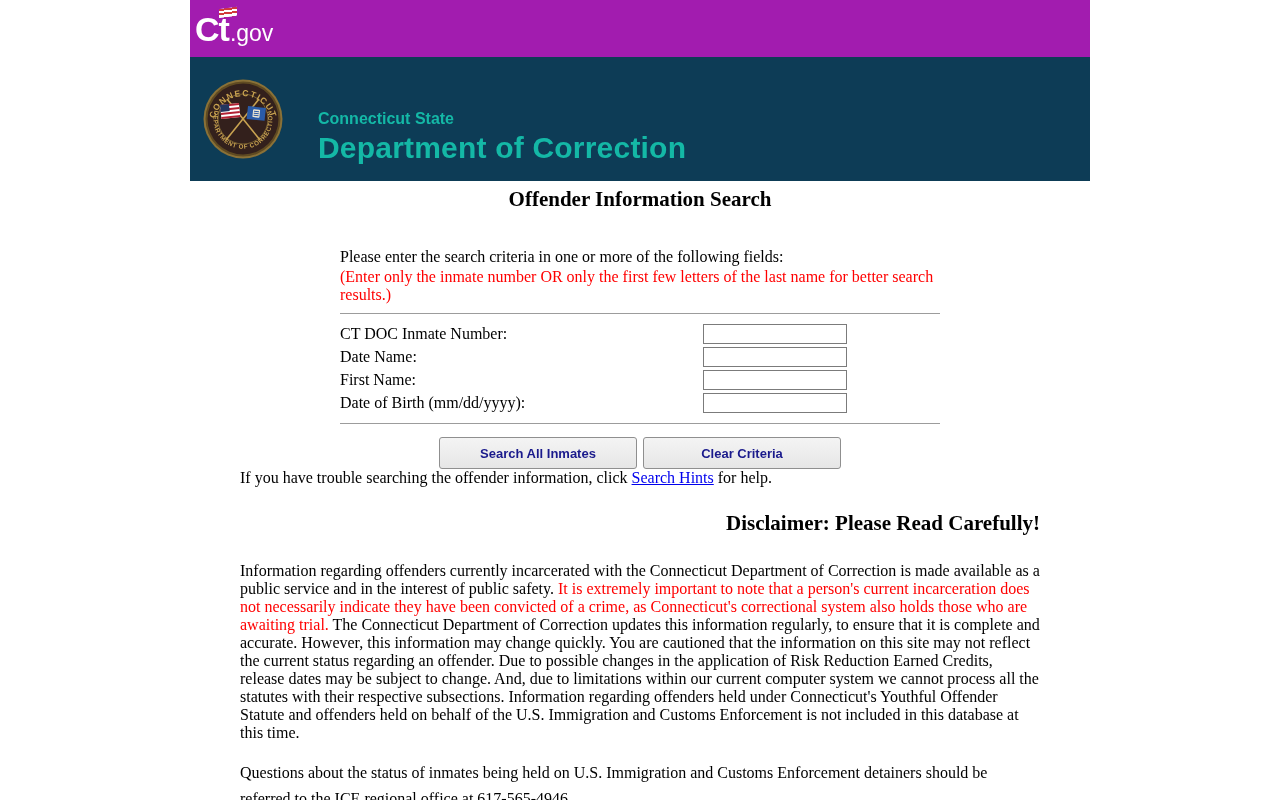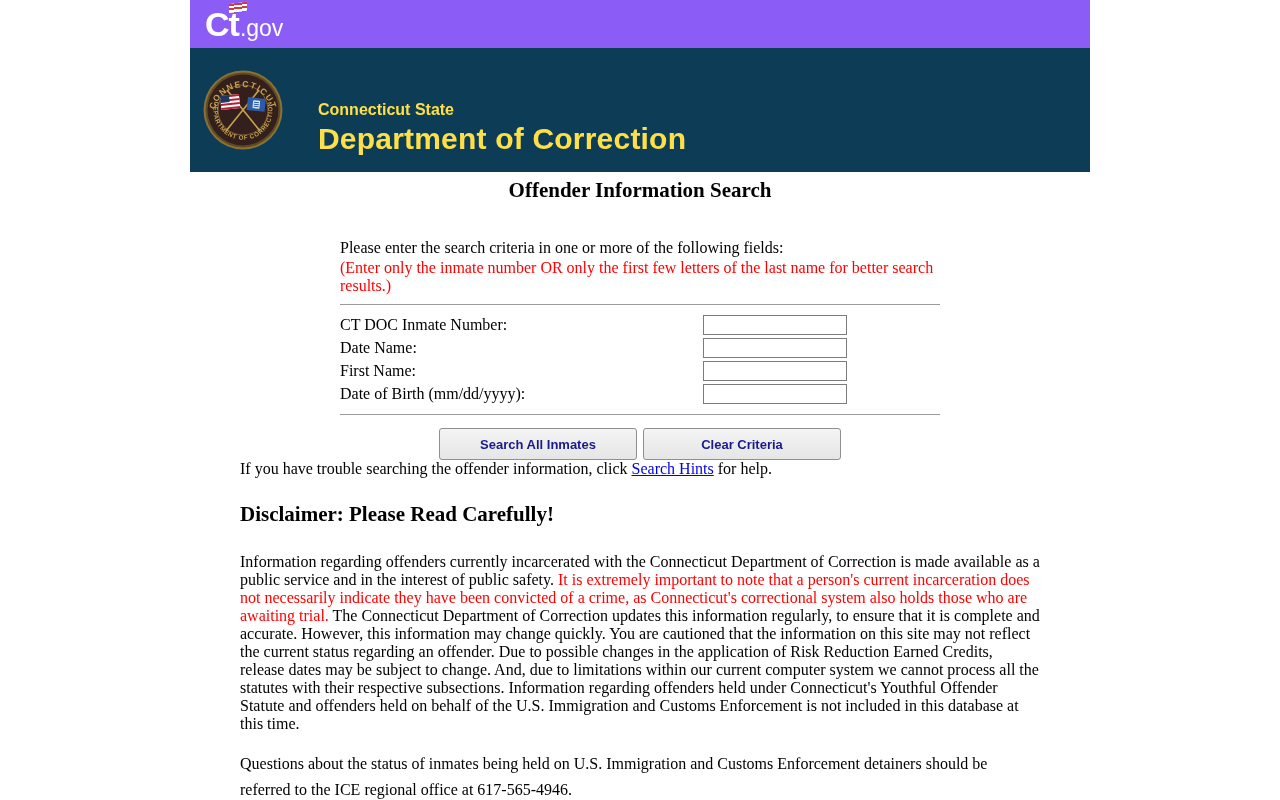--- a/index.html
+++ b/index.html
@@ -6,23 +6,23 @@
   html, body { background: #ffffff; }
   body {
     width: 1280px; height: 800px;
     font-family: "Liberation Serif", "DejaVu Serif", serif;
     font-size: 16px; color: #000;
   }
   .page { width: 900px; margin: 0 auto; }
 
   
   .topbar {
-    height: 48px; background: #8b5cf6;
+    height: 57px; background: #a21caf;
     display: flex; align-items: center;
-    padding-left: 15px;
+    padding-left: 5px;
   }
   .ctgov-logo {
     position: relative; display: flex; align-items: baseline;
     font-family: "Liberation Sans", sans-serif; color: #fff;
     cursor: pointer; width: 82px;
   }
   .ctgov-main { font-size: 34px; font-weight: bold; letter-spacing: -1px; line-height: 1; }
   .ctgov-suffix { font-size: 23px; font-weight: normal; line-height: 1; margin-left: 1px; }
   .ctgov-stripes {
     position: absolute; top: -4px; left: 24px;
@@ -37,21 +37,21 @@
     font-size: 15px; line-height: 19px; color: #eef6fc;
   }
 
   
   .dept-header {
     height: 124px; background: #0d3c56;
     display: flex; align-items: center;
     padding-left: 13px;
   }
   .seal { width: 80px; height: 80px; flex: none; }
-  .dept-text { margin-left: 35px; color: #fde047; font-family: "Liberation Sans", sans-serif; margin-top: 36px; }
+  .dept-text { margin-left: 35px; color: #14b8a6; font-family: "Liberation Sans", sans-serif; margin-top: 36px; }
   .dept-super { font-size: 16px; font-weight: 600; margin-bottom: 3px; }
   .dept-title { font-size: 30px; font-weight: bold; letter-spacing: 0.2px; }
 
   
   .main { padding: 0 50px; }
   .page-title {
     text-align: center; font-size: 21px; font-weight: bold;
     margin-top: 6px; margin-bottom: 36px;
   }
 
@@ -77,21 +77,21 @@
     border: 1px solid #8f8f8f; border-radius: 3px;
     font-family: "Liberation Sans", sans-serif;
     font-size: 13px; font-weight: bold; color: #1a1a8c;
     cursor: pointer; line-height: 1;
   }
 
   .help-line { line-height: 18px; }
   a.text-link { color: #0000ee; text-decoration: underline; cursor: pointer; }
 
   .disclaimer-title {
-    text-align: left; font-size: 21px; font-weight: bold;
+    text-align: right; font-size: 21px; font-weight: bold;
     margin-top: 24px; margin-bottom: 26px;
   }
   .disclaimer-body { line-height: 18px; }
   .red-inline { color: #ff0000; }
   .questions-para { margin-top: 18px; line-height: 26px; }
 </style>
 </head>
 <body>
 
 <div class="page">

